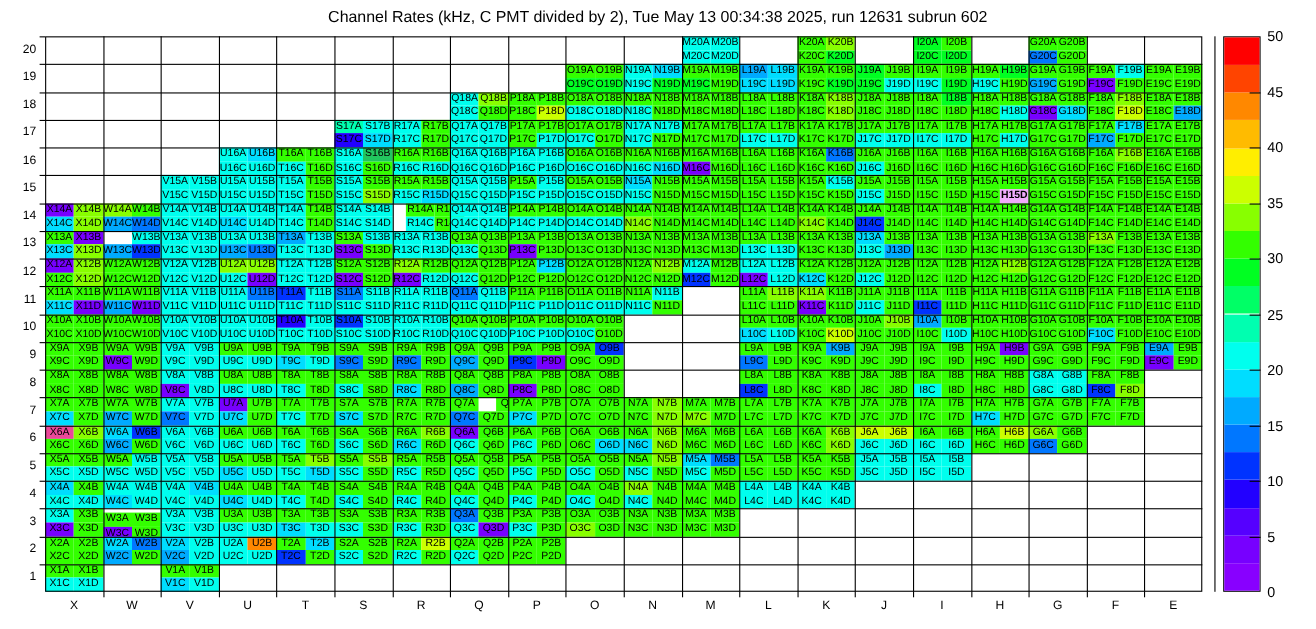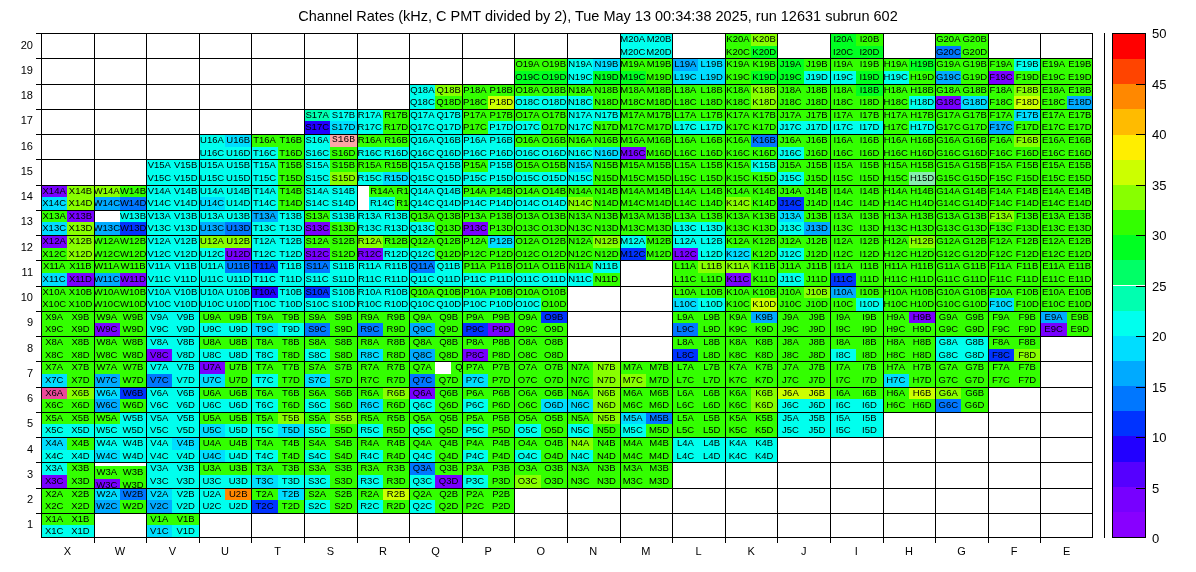--- a/index.html
+++ b/index.html
@@ -315,21 +315,21 @@
           <div class="quad q-d" title="U16D: 21 kHz" style="background: rgb(0, 255, 238); color: rgb(0, 0, 0);">U16D</div>
         </div>
         <div class="cell" style="left: 210.4px; top: 101px; width: 52.6px; height: 25.25px;">
           <div class="quad q-a" title="T16A: 30.5 kHz" style="background: rgb(51, 255, 0); color: rgb(0, 0, 0);">T16A</div>
           <div class="quad q-b" title="T16B: 31 kHz" style="background: rgb(51, 255, 0); color: rgb(0, 0, 0);">T16B</div>
           <div class="quad q-c" title="T16C: 21.5 kHz" style="background: rgb(0, 255, 238); color: rgb(0, 0, 0);">T16C</div>
           <div class="quad q-d" title="T16D: 30 kHz" style="background: rgb(51, 255, 0); color: rgb(0, 0, 0);">T16D</div>
         </div>
         <div class="cell" style="left: 263px; top: 101px; width: 52.6px; height: 25.25px;">
           <div class="quad q-a" title="S16A: 22 kHz" style="background: rgb(0, 255, 238); color: rgb(0, 0, 0);">S16A</div>
-          <div class="quad q-b" title="S16B: 21.5 kHz" style="background: #fca5a5; color: rgb(0, 0, 0); font-family: Liberation Mono, monospace;">S16B</div>
+          <div class="quad q-b" title="S16B: 21.5 kHz" style="background: #22c55e; color: rgb(0, 0, 0);">S16B</div>
           <div class="quad q-c" title="S16C: 21 kHz" style="background: rgb(0, 255, 238); color: rgb(0, 0, 0);">S16C</div>
           <div class="quad q-d" title="S16D: 30 kHz" style="background: rgb(51, 255, 0); color: rgb(0, 0, 0);">S16D</div>
         </div>
         <div class="cell" style="left: 315.6px; top: 101px; width: 52.6px; height: 25.25px;">
           <div class="quad q-a" title="R16A: 30.5 kHz" style="background: rgb(51, 255, 0); color: rgb(0, 0, 0);">R16A</div>
           <div class="quad q-b" title="R16B: 31 kHz" style="background: rgb(51, 255, 0); color: rgb(0, 0, 0);">R16B</div>
           <div class="quad q-c" title="R16C: 21.5 kHz" style="background: rgb(0, 255, 238); color: rgb(0, 0, 0);">R16C</div>
           <div class="quad q-d" title="R16D: 21 kHz" style="background: rgb(0, 255, 238); color: rgb(0, 0, 0);">R16D</div>
         </div>
         <div class="cell" style="left: 368.2px; top: 101px; width: 52.6px; height: 25.25px;">
@@ -491,21 +491,21 @@
         <div class="cell" style="left: 789px; top: 126.25px; width: 52.6px; height: 25.25px;">
           <div class="quad q-a" title="I15A: 30.5 kHz" style="background: rgb(51, 255, 0); color: rgb(0, 0, 0);">I15A</div>
           <div class="quad q-b" title="I15B: 31 kHz" style="background: rgb(51, 255, 0); color: rgb(0, 0, 0);">I15B</div>
           <div class="quad q-c" title="I15C: 30 kHz" style="background: rgb(51, 255, 0); color: rgb(0, 0, 0);">I15C</div>
           <div class="quad q-d" title="I15D: 30.5 kHz" style="background: rgb(51, 255, 0); color: rgb(0, 0, 0);">I15D</div>
         </div>
         <div class="cell" style="left: 841.6px; top: 126.25px; width: 52.6px; height: 25.25px;">
           <div class="quad q-a" title="H15A: 30 kHz" style="background: rgb(51, 255, 0); color: rgb(0, 0, 0);">H15A</div>
           <div class="quad q-b" title="H15B: 30.5 kHz" style="background: rgb(51, 255, 0); color: rgb(0, 0, 0);">H15B</div>
           <div class="quad q-c" title="H15C: 30 kHz" style="background: rgb(51, 255, 0); color: rgb(0, 0, 0);">H15C</div>
-          <div class="quad q-d" title="H15D: 30.5 kHz" style="background: #86efac; color: rgb(0, 0, 0);">H15D</div>
+          <div class="quad q-d" title="H15D: 30.5 kHz" style="background: #f0abfc; color: rgb(0, 0, 0); font-weight: bold;">H15D</div>
         </div>
         <div class="cell" style="left: 894.2px; top: 126.25px; width: 52.6px; height: 25.25px;">
           <div class="quad q-a" title="G15A: 30.5 kHz" style="background: rgb(51, 255, 0); color: rgb(0, 0, 0);">G15A</div>
           <div class="quad q-b" title="G15B: 31 kHz" style="background: rgb(51, 255, 0); color: rgb(0, 0, 0);">G15B</div>
           <div class="quad q-c" title="G15C: 30 kHz" style="background: rgb(51, 255, 0); color: rgb(0, 0, 0);">G15C</div>
           <div class="quad q-d" title="G15D: 30.5 kHz" style="background: rgb(51, 255, 0); color: rgb(0, 0, 0);">G15D</div>
         </div>
         <div class="cell" style="left: 946.8px; top: 126.25px; width: 52.6px; height: 25.25px;">
           <div class="quad q-a" title="F15A: 30 kHz" style="background: rgb(51, 255, 0); color: rgb(0, 0, 0);">F15A</div>
           <div class="quad q-b" title="F15B: 30.5 kHz" style="background: rgb(51, 255, 0); color: rgb(0, 0, 0);">F15B</div>

